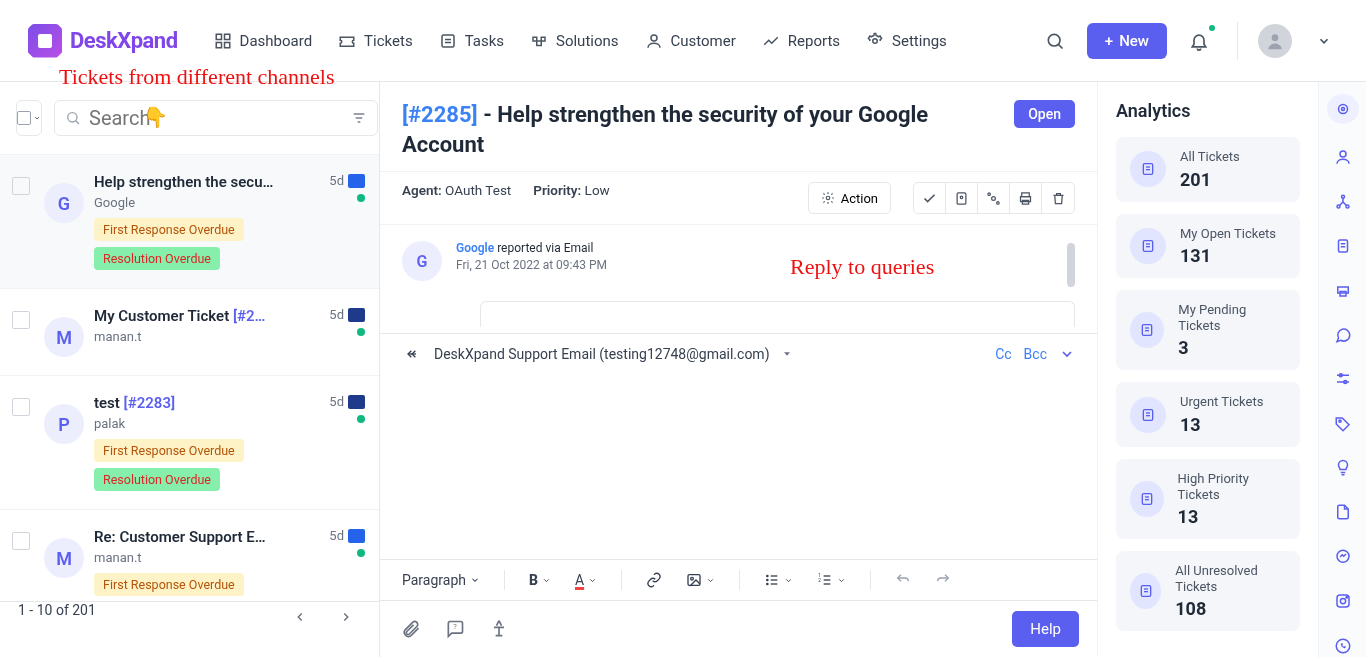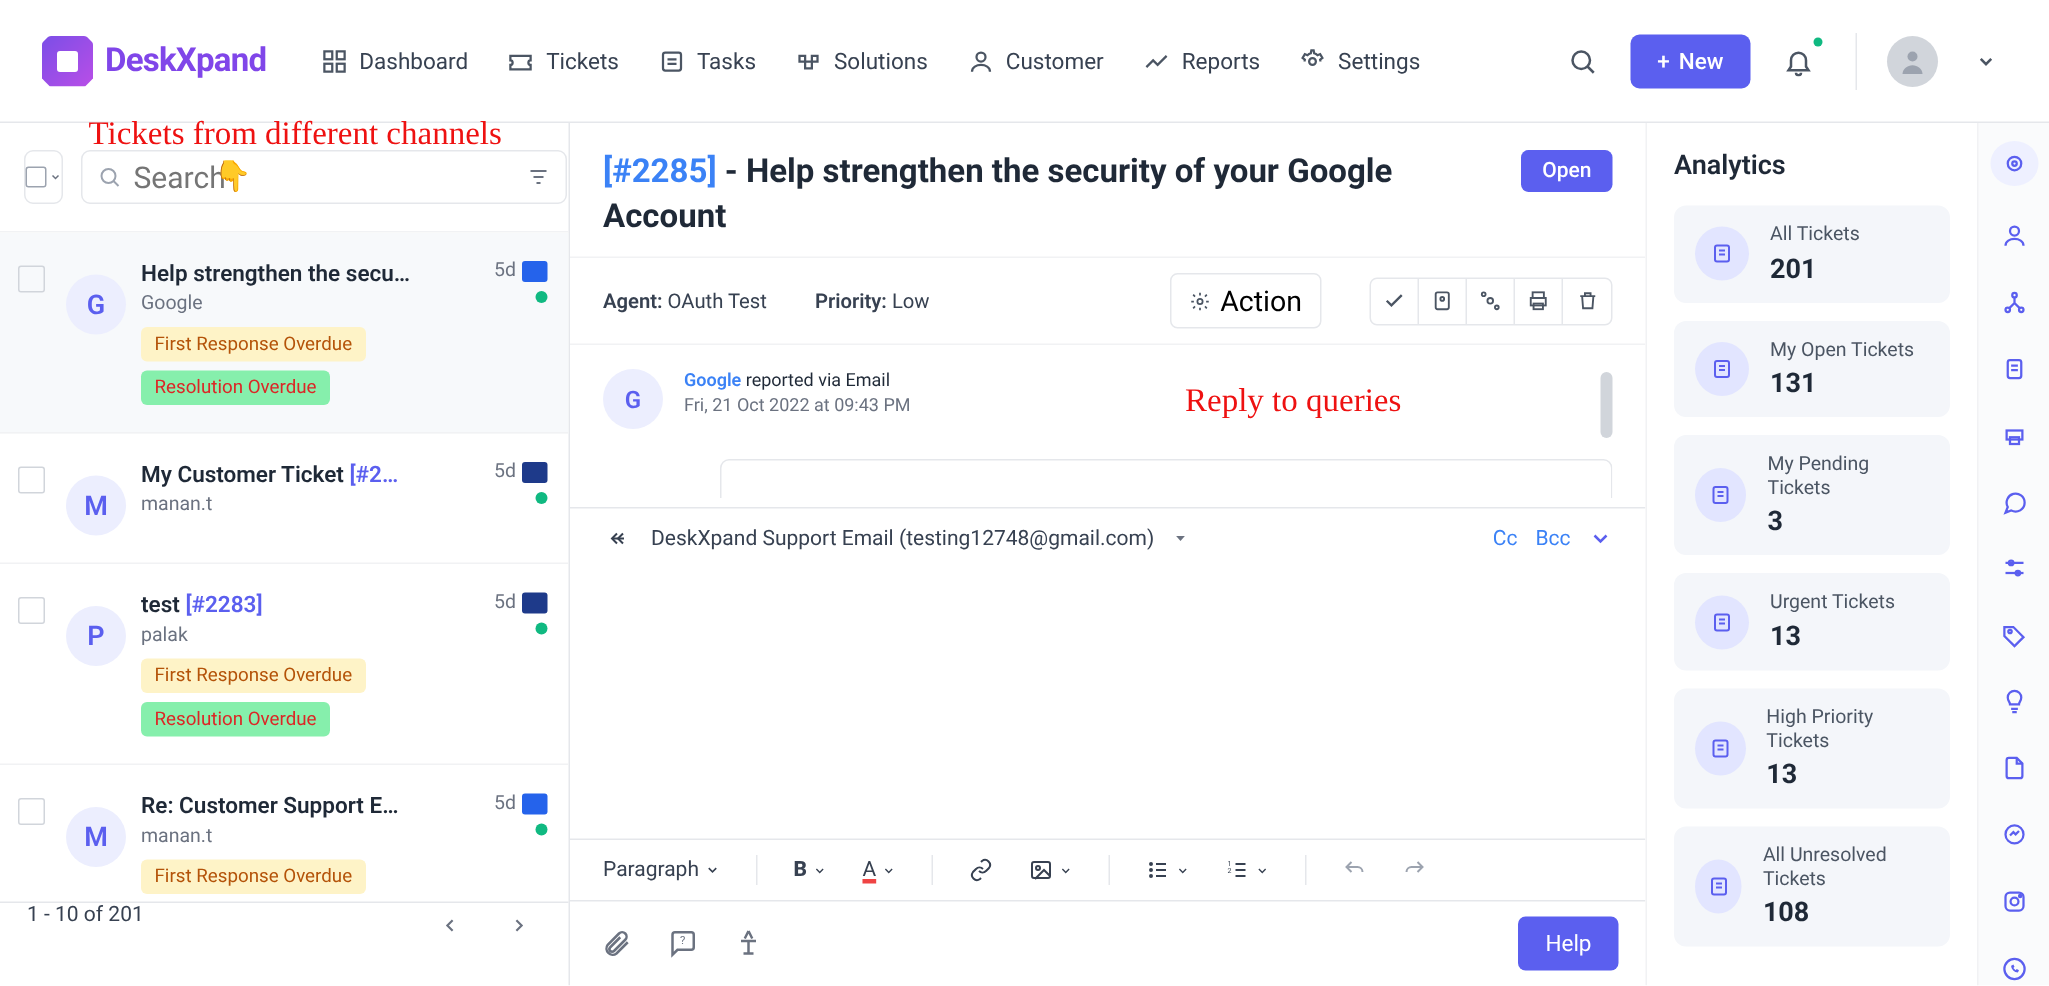--- a/index.html
+++ b/index.html
@@ -60,24 +60,24 @@
 .status-dot { width:8px; height:8px; border-radius:50%; background:#10b981;}
 
 .left-footer { height:56px; border-top:1px solid #e5e7eb; display:flex; align-items:flex-start; padding:0 18px; gap:16px; font-size:14px; color:#374151;}
 .pg-btn { width:30px; height:30px; display:flex; align-items:center; justify-content:center; cursor:pointer; color:#6b7280;}
 
 
 .ticket-header { padding: 18px 22px 12px; display:flex; align-items:flex-start; gap:16px; border-bottom:1px solid #f1f2f4;}
 .th-title { flex:1; font-size:22px; font-weight:700; color:#1f2937; line-height:1.35;}
 .th-title .tid { color:#3b82f6;}
 .status-badge { background:#5b5fef; color:#fff; padding:6px 14px; border-radius:5px; font-size:14px; font-weight:500;}
-.sub-header { padding:10px 22px; display:flex; align-items:center; gap:32px; font-size:13.5px; color:#374151; border-bottom:1px solid #f1f2f4;}
+.sub-header { padding:10px 22px; display:flex; gap:22px; font-size:13.5px; color:#374151; border-bottom:1px solid #f1f2f4;}
 .sub-header .lbl { font-weight:600;}
 .sub-header .spacer { flex:1;}
-.action-btn { border:1px solid #e5e7eb; background:#fff; padding:6px 12px; border-radius:5px; font-size:19px; display:flex; align-items:center; gap:6px; cursor:pointer;}
+.action-btn { border:1px solid #e5e7eb; background:#fff; padding:6px 12px; border-radius:5px; font-size:13px; display:flex; align-items:center; gap:6px; cursor:pointer;}
 .icon-row { display:flex; align-items:center; border:1px solid #e5e7eb; border-radius:5px; overflow:hidden;}
 .icon-row .ic { width:32px; height:30px; display:flex; align-items:center; justify-content:center; border-right:1px solid #e5e7eb; cursor:pointer; color:#4b5563;}
 .icon-row .ic:last-child { border-right:none;}
 
 .convo { padding:16px 22px 6px; display:flex; gap:14px; position:relative;}
 .convo-av { width:40px; height:40px; border-radius:50%; background:#eceefe; color:#5b5fef; font-weight:600; display:flex; align-items:center; justify-content:center;}
 .convo-body .from { font-size:12px; color:#1f2937;}
 .convo-body .from .name { color:#3b82f6; font-weight:600;}
 .convo-body .date { font-size:12px; color:#6b7280; margin-top:3px;}
 .convo-scroll { position:absolute; right:22px; top:18px; width:8px; height:44px; background:#d1d5db; border-radius:4px;}
@@ -106,21 +106,21 @@
 .stat-val { font-size:18px; font-weight:700; color:#1f2937; margin-top:4px;}
 
 
 .hand { position:absolute; left:88px; top:4px; font-size:20px;}
 
 svg { display:block;}
 </style>
 </head>
 <body>
 
-<div class="anno" style="left:59px; top:76px;">Tickets from different channels</div>
+<div class="anno" style="left:59px; top:64px;">Tickets from different channels</div>
 
 <div class="topbar">
   <div class="logo">
     <div class="logo-mark"></div>
     <span class="logo-text">DeskXpand</span>
   </div>
   <div class="nav">
     <div class="nav-item">
         <span class="nav-icon">
           <svg width="18" height="18" viewBox="0 0 24 24" fill="none" stroke="#4b5563" stroke-width="2">

